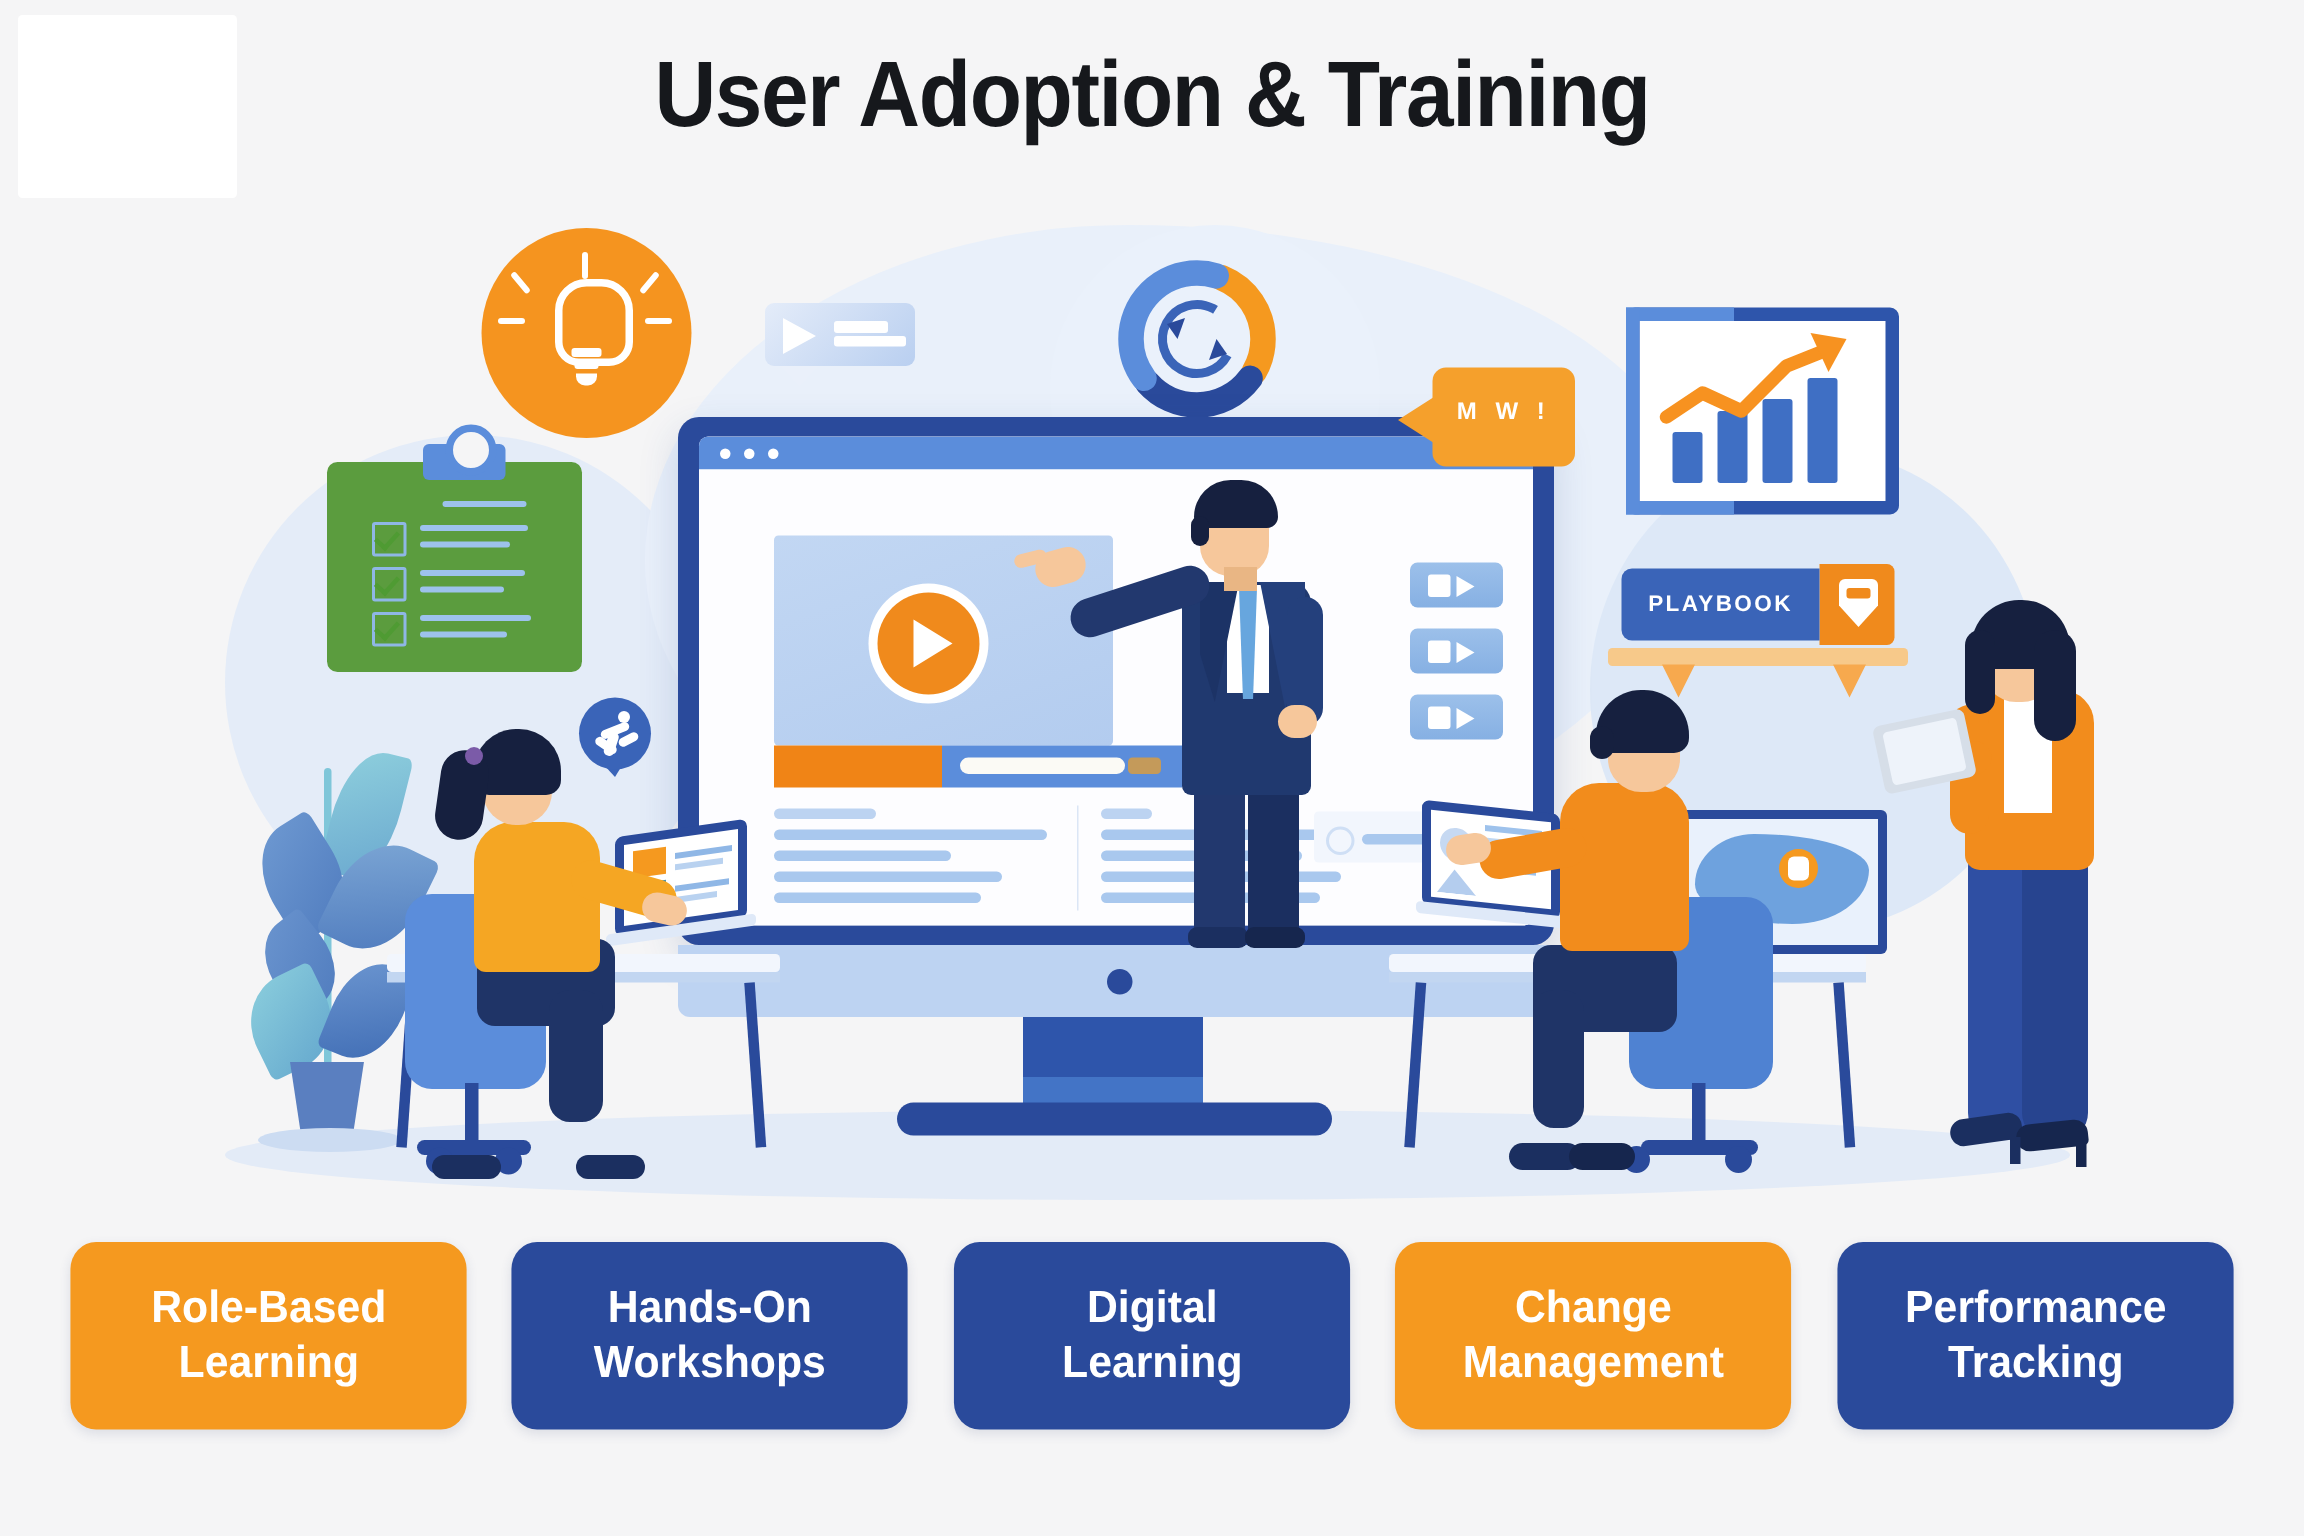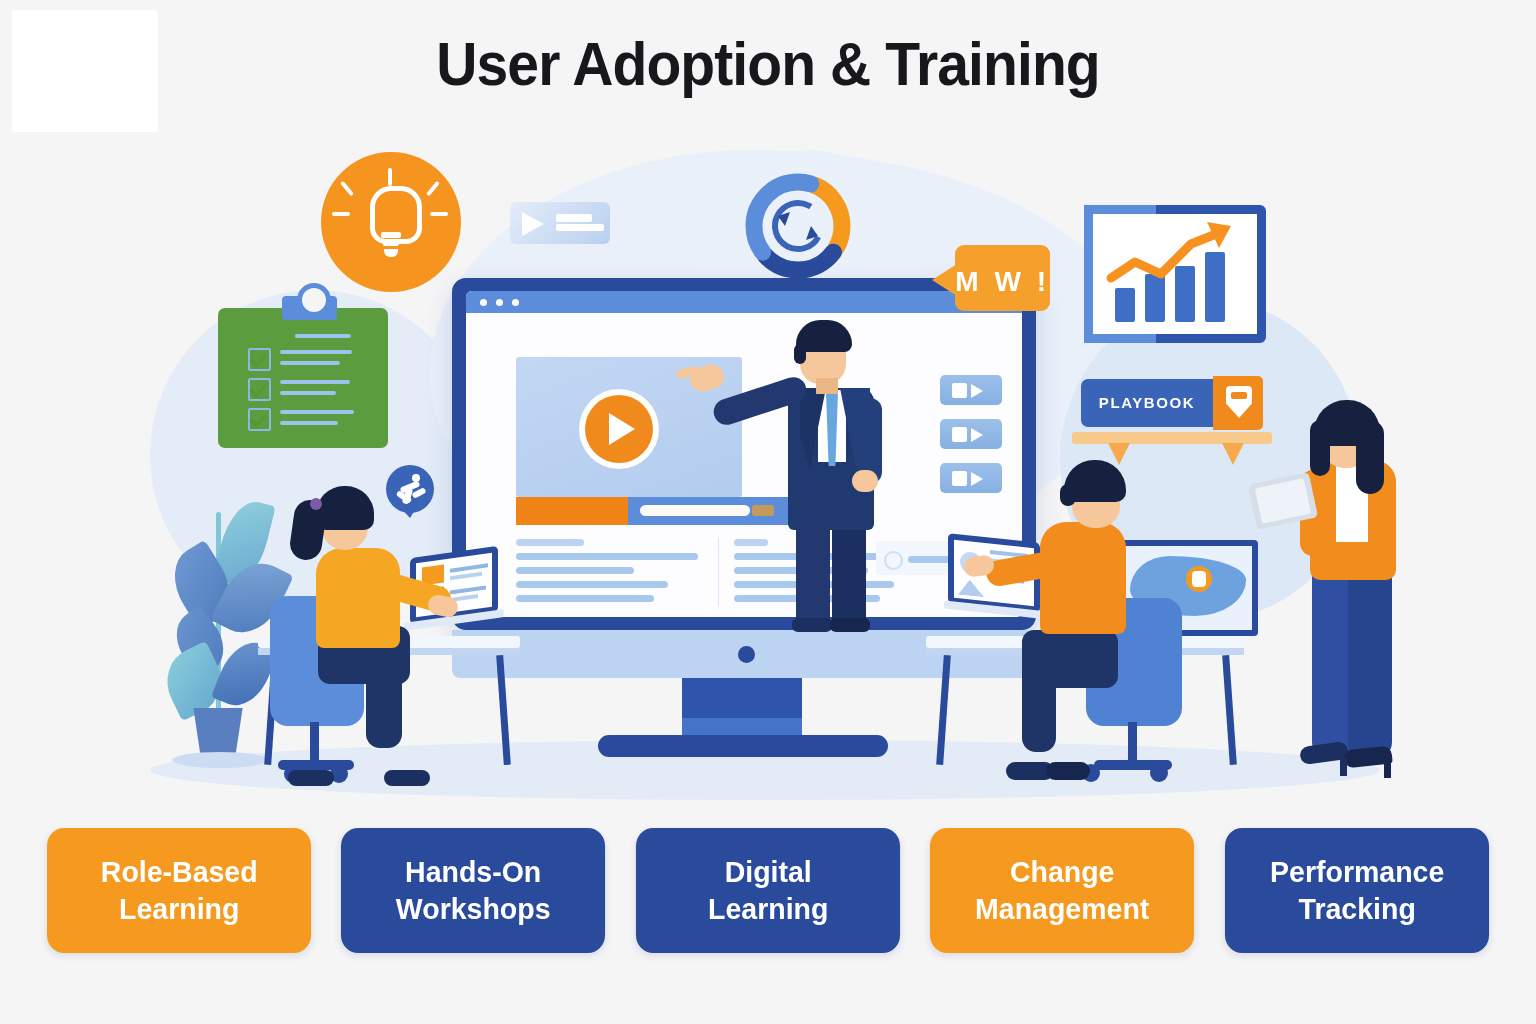--- a/index.html
+++ b/index.html
@@ -105,22 +105,22 @@
   
   .bubble{
     position:absolute;left:955px;top:245px;width:95px;height:66px;
     background:#f5a02c;border-radius:9px;
   }
   .bubble-tail{
     position:absolute;left:932px;top:264px;width:0;height:0;
     border-right:25px solid #f5a02c;border-top:16px solid transparent;border-bottom:16px solid transparent;
   }
   .bubble-text{
-    position:absolute;left:955px;top:266px;width:95px;text-align:right;
-    color:#ffffff;font-weight:bold;font-size:28px;letter-spacing:4px;
+    position:absolute;left:955px;top:266px;width:95px;text-align:center;
+    color:#ffffff;font-weight:bold;font-size:16px;letter-spacing:4px;
   }
 
   
   .an-frame{position:absolute;left:1084px;top:205px;width:164px;height:120px;border:9px solid #2e55ab;border-radius:6px;background:#ffffff;}
   .an-frame .lt{position:absolute;left:-9px;top:-9px;width:72px;height:9px;background:#5b8ddb;}
   .an-frame .lb{position:absolute;left:-9px;bottom:-9px;width:72px;height:9px;background:#5b8ddb;}
   .an-frame .ls{position:absolute;left:-9px;top:-9px;width:9px;height:138px;background:#5b8ddb;}
   .bar{position:absolute;background:#3f6fc4;border-radius:2px;}
 
   

